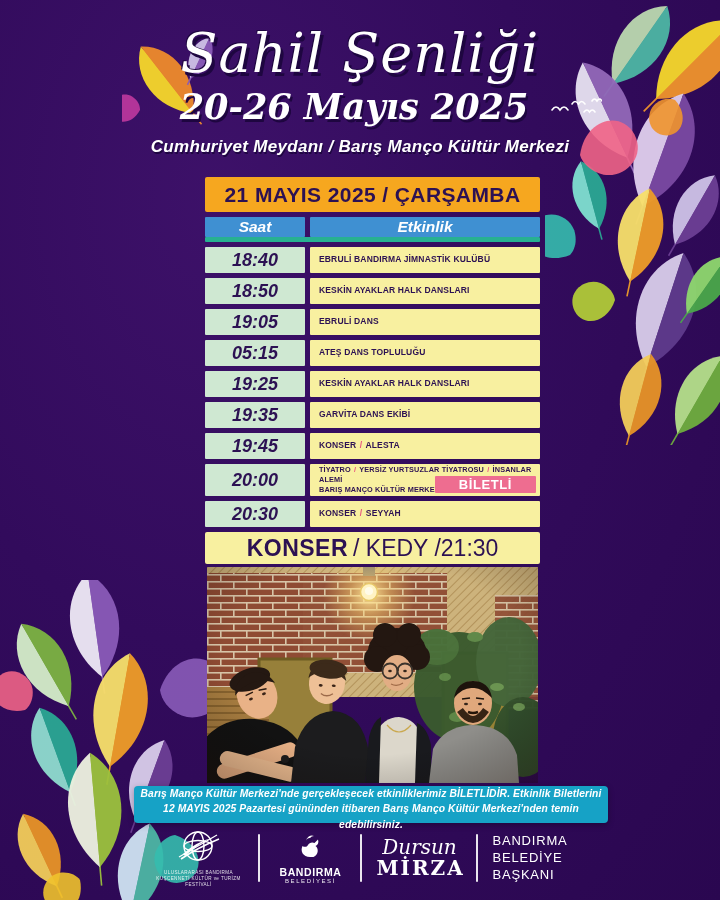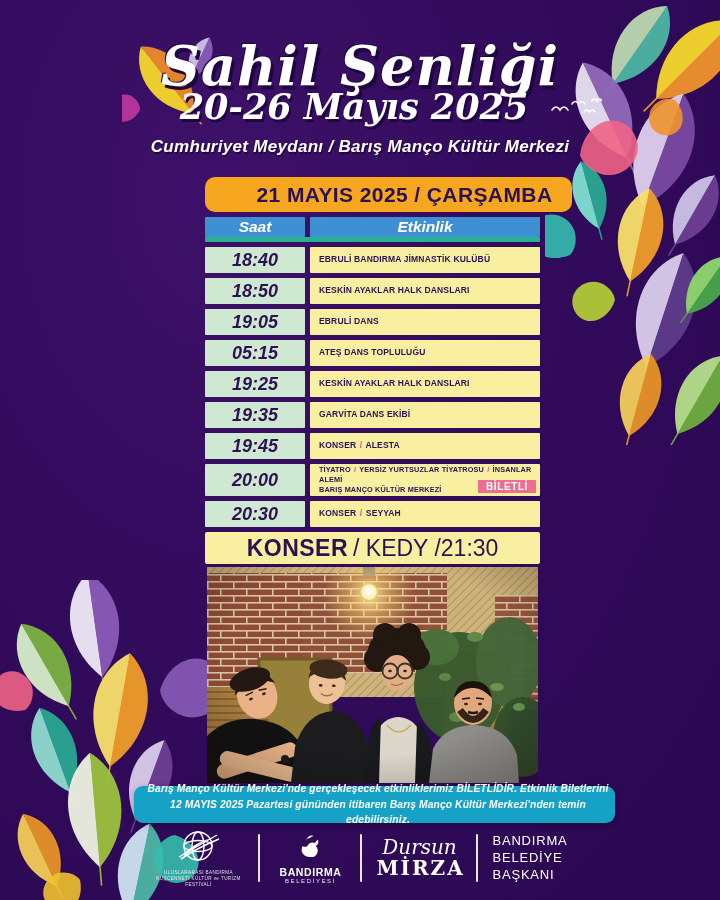--- a/index.html
+++ b/index.html
@@ -4,61 +4,61 @@
 <style>
   html,body{margin:0;padding:0;}
   body{width:720px;height:900px;overflow:hidden;font-family:"Liberation Sans",sans-serif;background:#2c0853;}
   .stage{position:absolute;left:0;top:0;width:720px;height:900px;overflow:hidden;
          background:radial-gradient(ellipse at 30% 22%, #3d1169 0%, #320b5c 45%, #2a0750 100%);}
   .deco{position:absolute;pointer-events:none;}
   #deco-tr{right:0;top:0;}
   #deco-bl{left:0;bottom:0;}
   #deco-title{left:122px;top:28px;}
 
-  .hdr-title{position:absolute;left:0;top:34px;width:720px;text-align:center;color:#fff;
-    font-family:"DejaVu Serif",serif;font-style:italic;font-weight:bold;font-size:54px;letter-spacing:1px;
+  .hdr-title{position:absolute;left:0;top:22px;width:720px;text-align:center;color:#fff;
+    font-family:"DejaVu Serif",serif;font-style:italic;font-weight:normal;font-size:54px;letter-spacing:1px;
     text-shadow:3px 4px 0 #1e0640, -1px -1px 0 #1e0640;}
   .hdr-date{position:absolute;left:0;top:86px;width:720px;display:flex;align-items:center;justify-content:center;gap:22px;padding-left:31px;}
   .hdr-date .dtxt{color:#fff;font-family:"DejaVu Serif",serif;font-style:italic;font-weight:bold;font-size:35px;
     text-shadow:2px 3px 0 #1e0640;}
   .hdr-venues{position:absolute;left:0;top:137px;width:720px;text-align:center;color:#fff;
     font-style:italic;font-weight:bold;font-size:17px;letter-spacing:.3px;text-shadow:1px 2px 0 #1e0640;}
 
   .col{position:absolute;left:205px;width:335px;}
   .day-banner{top:177px;height:35px;background:#f6a71f;color:#2c1153;font-weight:800;font-size:21px;
-    display:flex;align-items:center;justify-content:center;letter-spacing:.4px;border-radius:10px;padding-left:32px;}
+    display:flex;align-items:center;justify-content:center;letter-spacing:.4px;border-radius:2px;}
   .head-row{top:217px;height:20px;display:flex;gap:5px;}
   .head-cell{background:#3f90d2;color:#fff;font-style:italic;font-weight:bold;font-size:15.5px;
     display:flex;align-items:center;justify-content:center;border-radius:1px;}
   .head-time{width:100px;}
   .head-event{flex:1;}
   .teal-strip{top:237px;height:5px;background:#27b191;border-radius:1px;}
   .rows{top:247px;display:flex;flex-direction:column;gap:5px;}
   .row{display:flex;gap:5px;height:26px;}
   .row.tall{height:32px;}
   .cell{border-radius:1px;}
   .time{width:100px;background:#cfe8d2;color:#2c1153;font-style:italic;font-weight:bold;font-size:18px;
     display:flex;align-items:center;justify-content:center;}
   .event{flex:1;background:#f8f0a0;color:#2c1153;font-weight:bold;font-size:8.5px;letter-spacing:.15px;
     display:flex;flex-direction:column;justify-content:center;padding-left:9px;position:relative;}
   .ev-line{line-height:1.35;}
   .ev-line.small{font-size:7.3px;}
   .slash{color:#e8527f;padding:0 1px;}
-  .badge{position:absolute;right:4px;bottom:3px;background:#ee6d90;color:#fff;font-size:10px;font-weight:bold;
-    padding:1px 8px;border-radius:1px;letter-spacing:.6px;margin-top:40px;}
+  .badge{position:absolute;right:4px;bottom:3px;background:#ee6d90;color:#fff;font-size:13px;font-weight:bold;
+    padding:1px 24px;border-radius:1px;letter-spacing:.6px;margin-top:40px;}
   .concert-banner{top:532px;height:32px;background:#f8f0a0;color:#2c1153;display:flex;align-items:center;
     justify-content:center;font-size:23px;border-radius:2px;}
   .concert-banner .b{font-weight:800;letter-spacing:.5px;}
   .concert-banner .r{font-weight:500;margin-left:5px;}
 
   .photo{position:absolute;left:207px;top:567px;width:331px;height:216px;overflow:hidden;}
 
-  .notice{position:absolute;left:134px;top:786px;width:474px;height:37px;background:#16a2c6;border-radius:9px;
+  .notice{position:absolute;left:134px;top:786px;width:474px;height:37px;background:#16a2c6;border-radius:4px;
     color:#fff;font-style:italic;font-weight:bold;font-size:10.3px;line-height:1.5;letter-spacing:.1px;
-    display:flex;flex-direction:column;justify-content:center;text-align:center;box-shadow:0 2px 6px rgba(0,0,0,.3);padding-left:7px;}
+    display:flex;flex-direction:column;text-align:center;box-shadow:0 2px 6px rgba(0,0,0,.3);}
 
   .logos{position:absolute;left:0;top:828px;width:720px;display:flex;align-items:center;justify-content:center;
     gap:14px;color:#fff;}
   .lg-div{width:2px;height:48px;background:rgba(255,255,255,.9);border-radius:1px;}
   .festival{width:92px;text-align:center;}
   .festival .cap{font-size:4.6px;letter-spacing:.4px;opacity:.85;line-height:1.35;margin-top:2px;}
   .muni{text-align:center;width:72px;}
   .muni .nm{font-size:10.5px;font-weight:bold;letter-spacing:.6px;margin-top:1px;}
   .muni .sub{font-size:6px;letter-spacing:1.6px;opacity:.9;}
   .mayor{text-align:center;font-family:"DejaVu Serif",serif;width:86px;}

